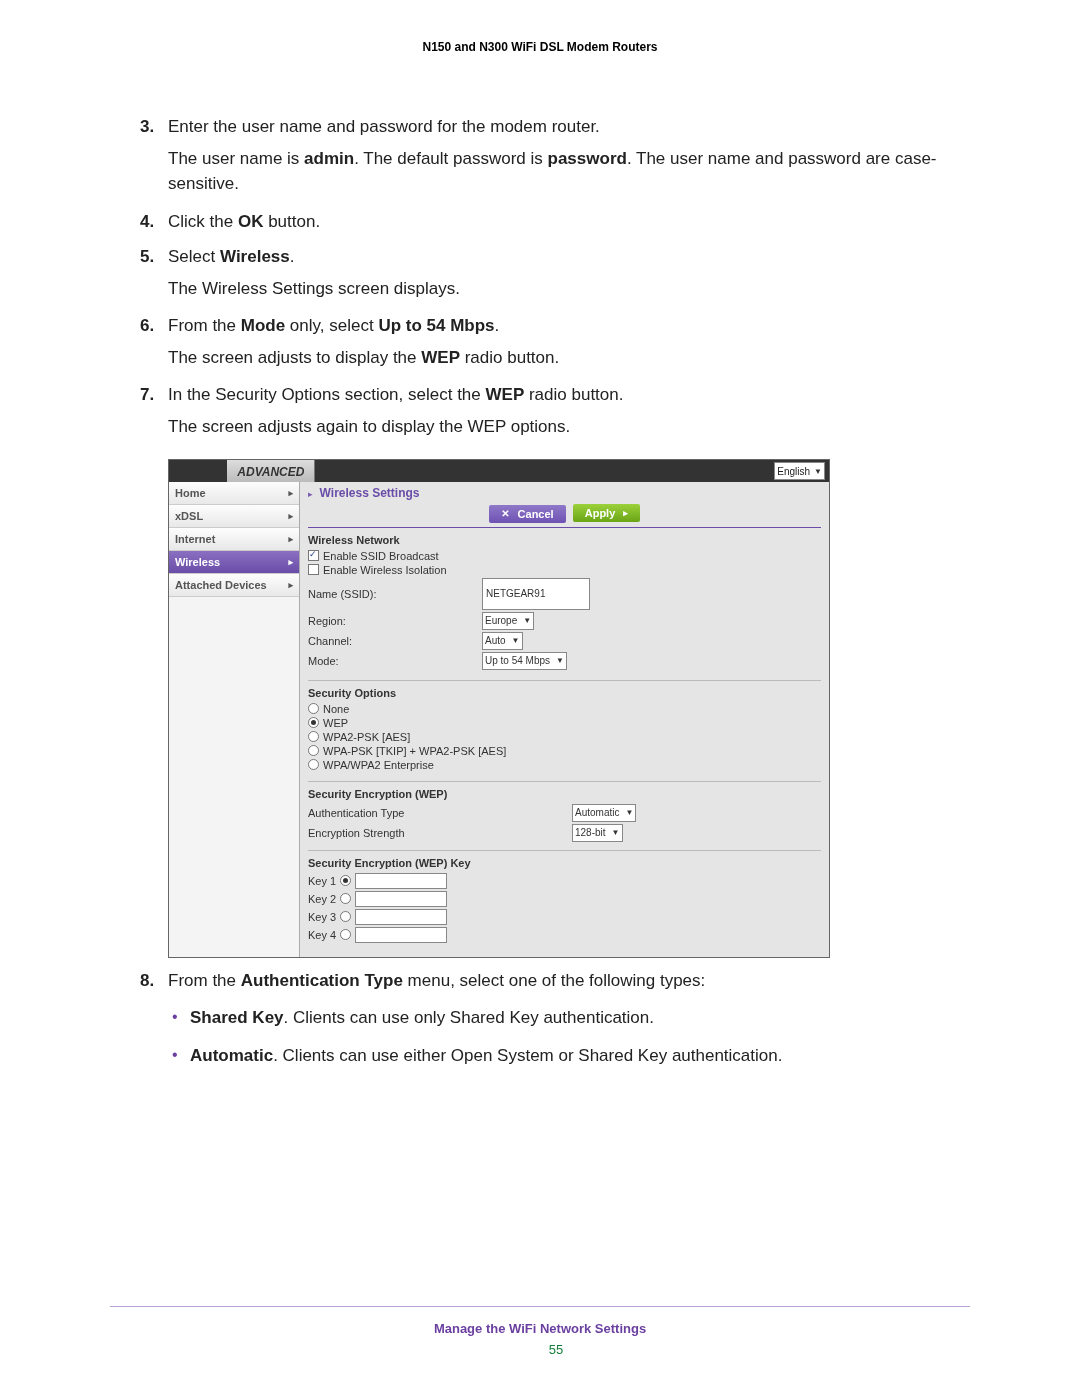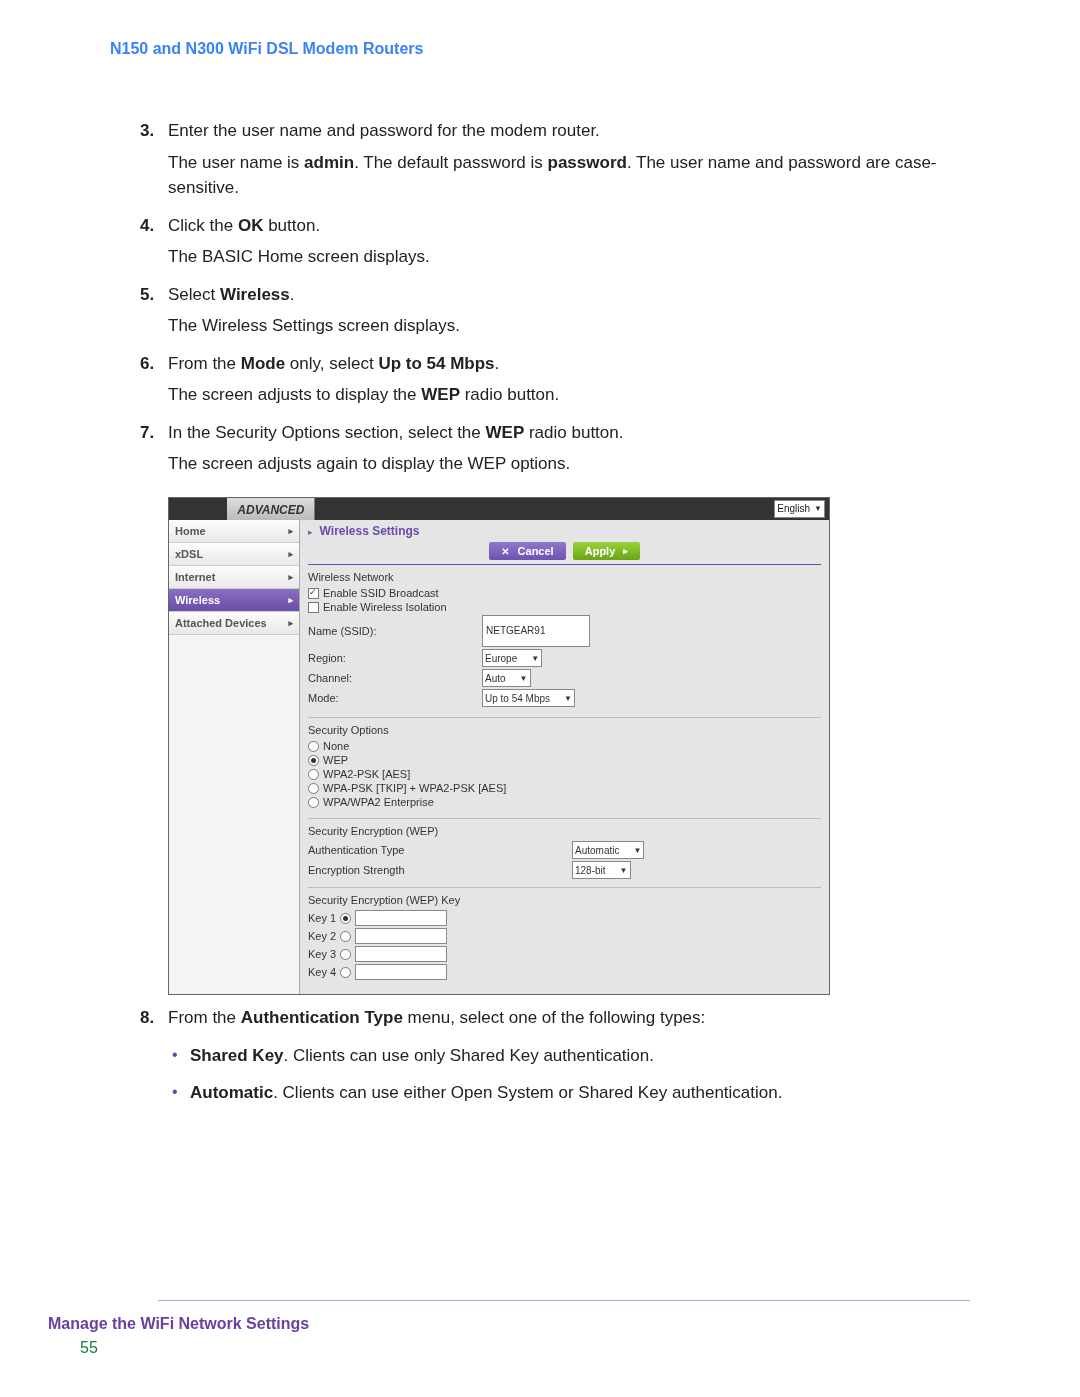--- a/index.html
+++ b/index.html
@@ -10,23 +10,24 @@
     color: #222;
   }
   .page {
     width: 1080px;
     min-height: 1397px;
     box-sizing: border-box;
     padding: 40px 110px 40px 110px;
     position: relative;
   }
   .doc-title {
-    font-weight: bold;
-    font-size: 16px;
-    color: #3b82f6;
+    text-align: center;
+    font-weight: bold;
+    font-size: 12px;
+    color: #000000;
     margin-bottom: 60px;
   }
   ol.steps {
     list-style: none;
     padding: 0;
     margin: 0 0 20px 0;
   }
   ol.steps > li {
     font-size: 17px;
     line-height: 1.5;
@@ -170,21 +171,21 @@
   .btn .x { font-size: 10px; }
   .btn .arr { font-size: 9px; }
   .divider {
     border-bottom: 1px solid #6a4da8;
     margin: 2px 0 6px 0;
   }
   .divider.thin {
     border-bottom: 1px solid #bbb;
   }
   .sect-title {
-    font-weight: normal;
+    font-weight: bold;
     font-size: 11px;
     color: #333;
     margin: 4px 0;
   }
   .frow {
     display: flex;
     align-items: center;
     gap: 4px;
     margin: 2px 0;
     font-size: 11px;
@@ -202,21 +203,21 @@
     line-height: 14px;
     display: inline-block;
   }
   .fake-select {
     border: 1px solid #888;
     background: #fff;
     font-size: 10px;
     padding: 0 2px;
     display: inline-flex;
     align-items: center;
-    gap: 14px;
+    gap: 6px;
     height: 16px;
   }
   .fake-select .caret, .caret { font-size: 8px; color: #333; }
   .cb, .rb {
     width: 11px; height: 11px;
     border: 1px solid #777;
     display: inline-block;
     background: #fff;
     box-sizing: border-box;
     position: relative;
@@ -242,23 +243,22 @@
     border: 1px solid #888;
     width: 90px; height: 14px;
     background: #fff;
     display: inline-block;
   }
 
   .footer {
     position: absolute;
     bottom: 40px;
     left: 0; right: 0;
-    text-align: left;
-    font-size: 16px;
-    margin-left: 48px;
+    text-align: center;
+    font-size: 13px;
   }
   .footer-line {
     border-top: 1px solid #b8a4d4;
     margin: 0 110px 14px 110px;
   }
   .footer-title { color: #6a3fa0; font-weight: bold; }
   .footer-page { color: #15803d; margin-top: 6px; font-weight: normal; padding-left: 32px; }
 </style>
 </head>
 <body>
@@ -272,21 +272,20 @@
       <span class="num">3.</span>
       <span>Enter the user name and password for the modem router.</span>
       <p>
         <span>The user name is </span><b>admin</b><span>. The default password is </span><b>password</b><span>. The user name and password are case-sensitive.</span>
       </p>
     </li>
 
     <li>
       <span class="num">4.</span>
       <span>Click the </span><b>OK</b><span> button.</span>
-      <p>The BASIC Home screen displays.</p>
     </li>
 
     <li>
       <span class="num">5.</span>
       <span>Select </span><b>Wireless</b><span>.</span>
       <p>The Wireless Settings screen displays.</p>
     </li>
 
     <li>
       <span class="num">6.</span>

